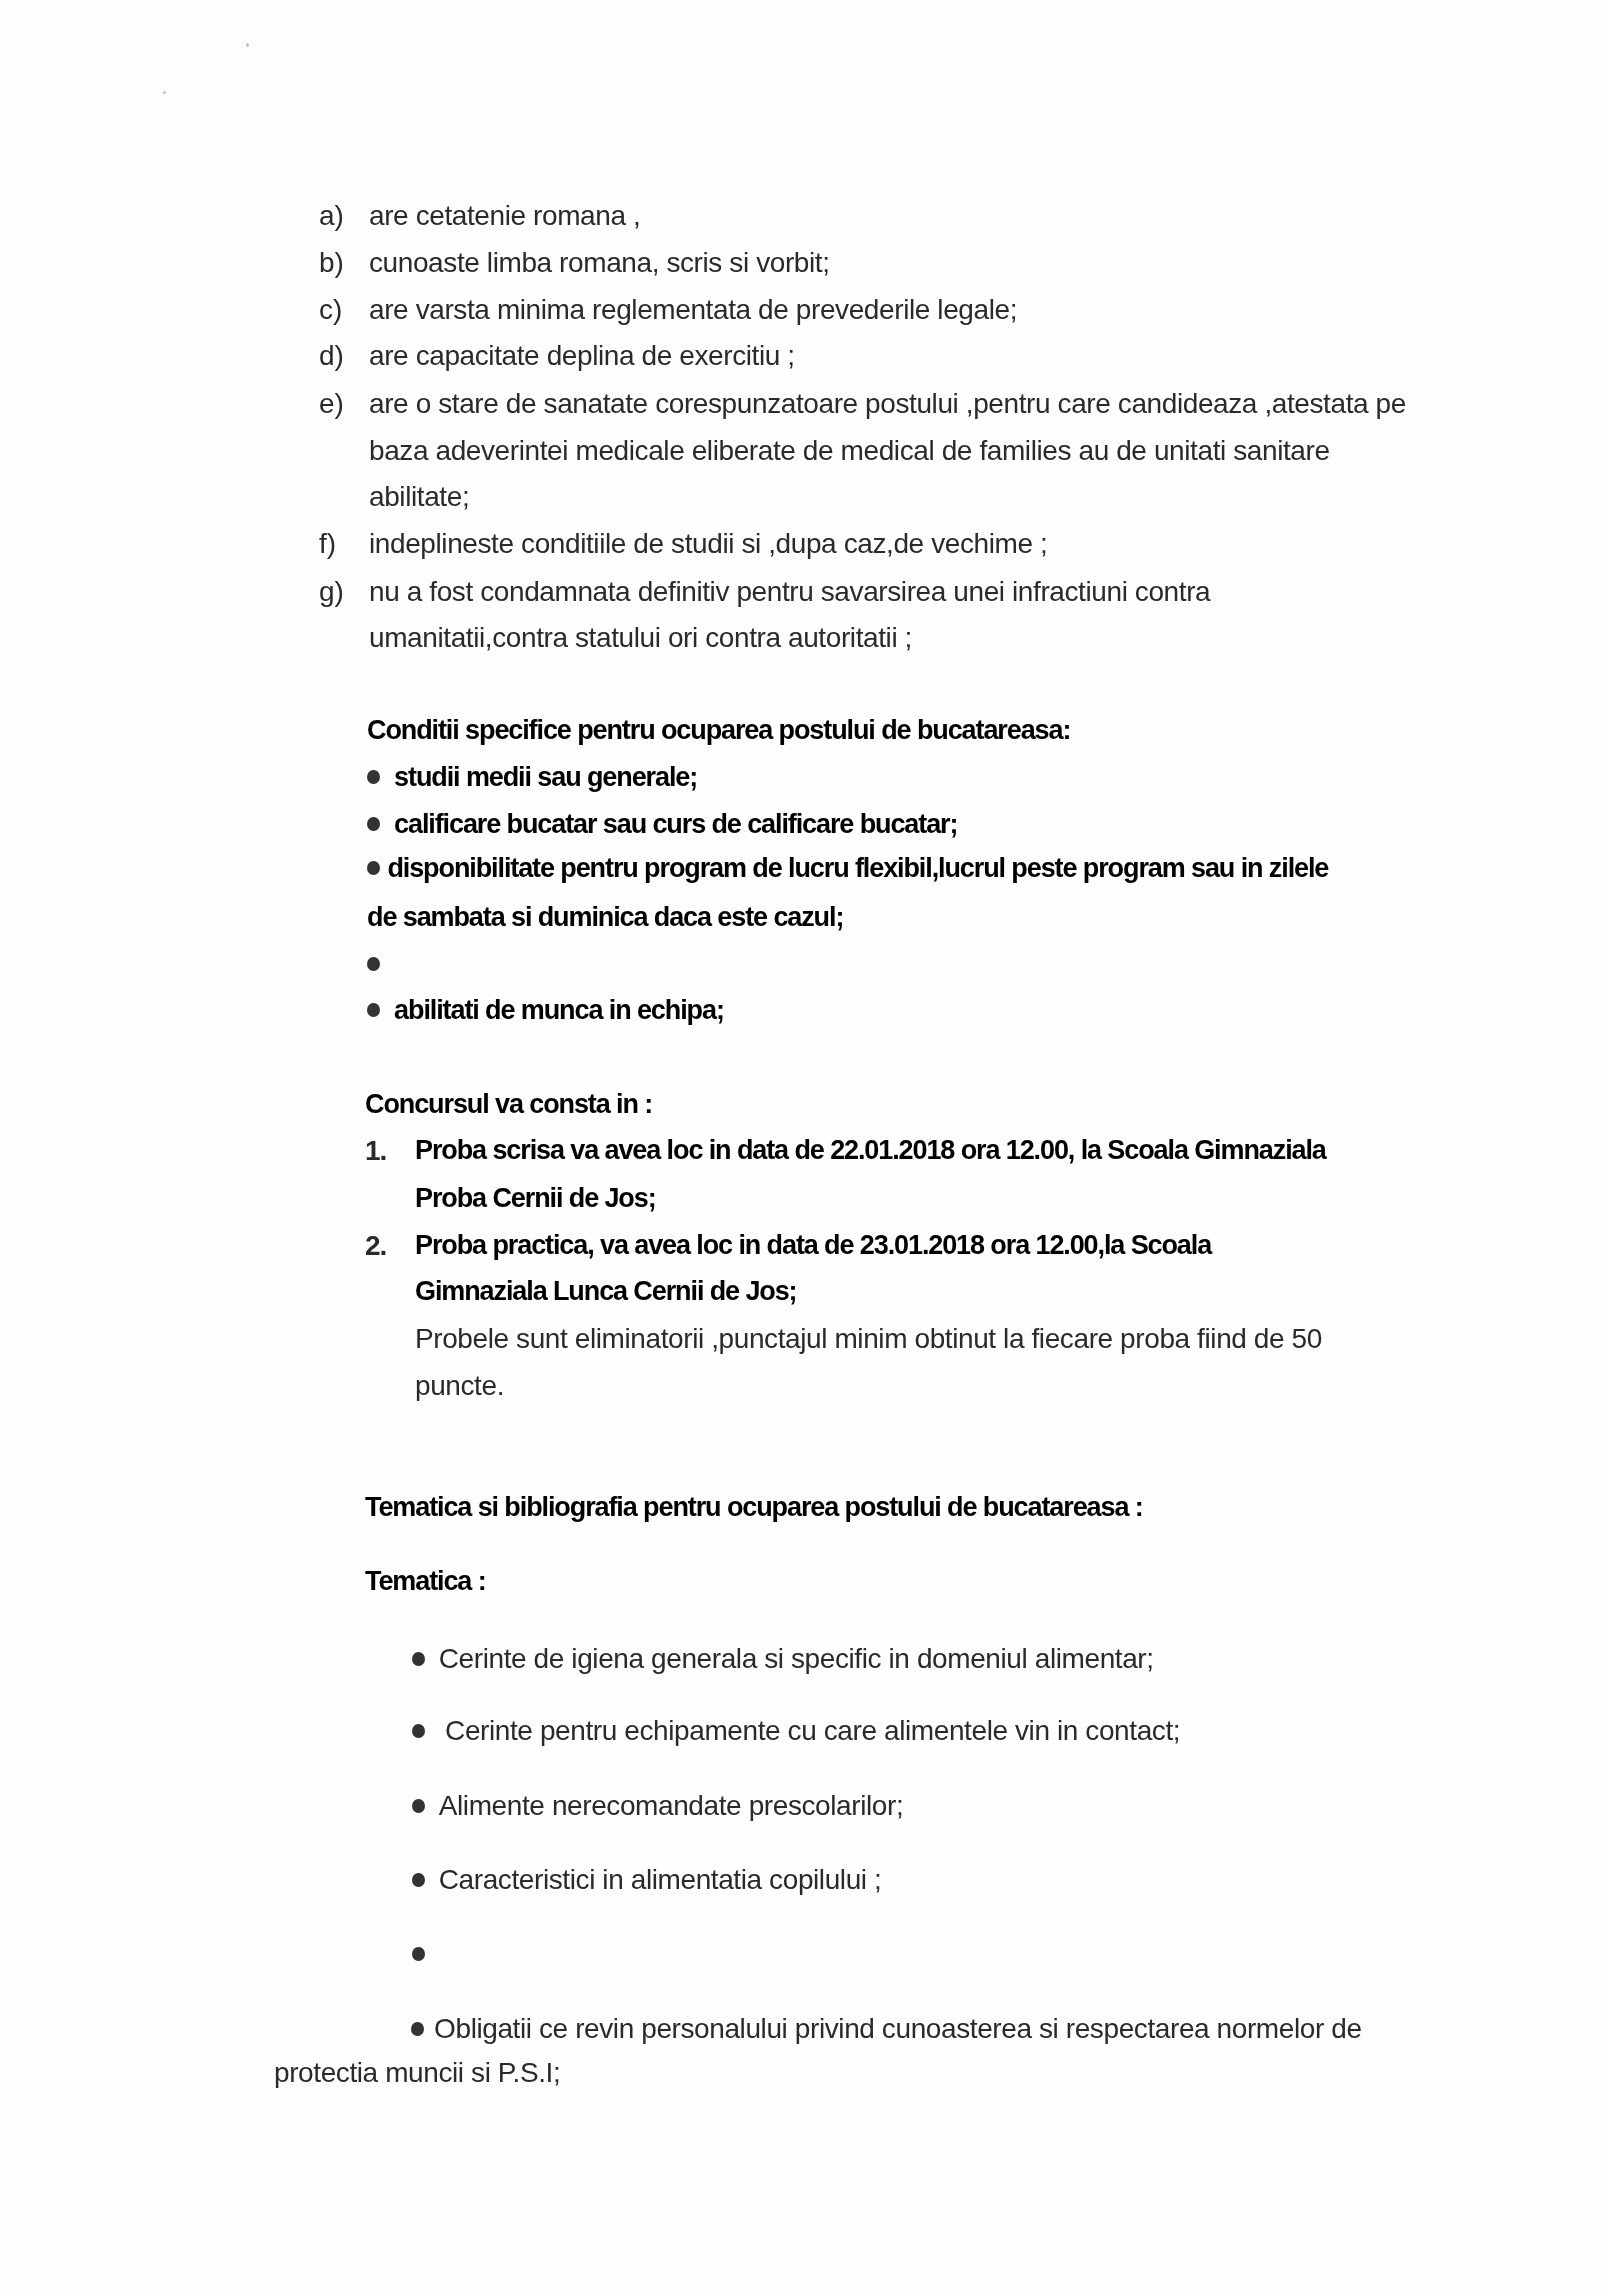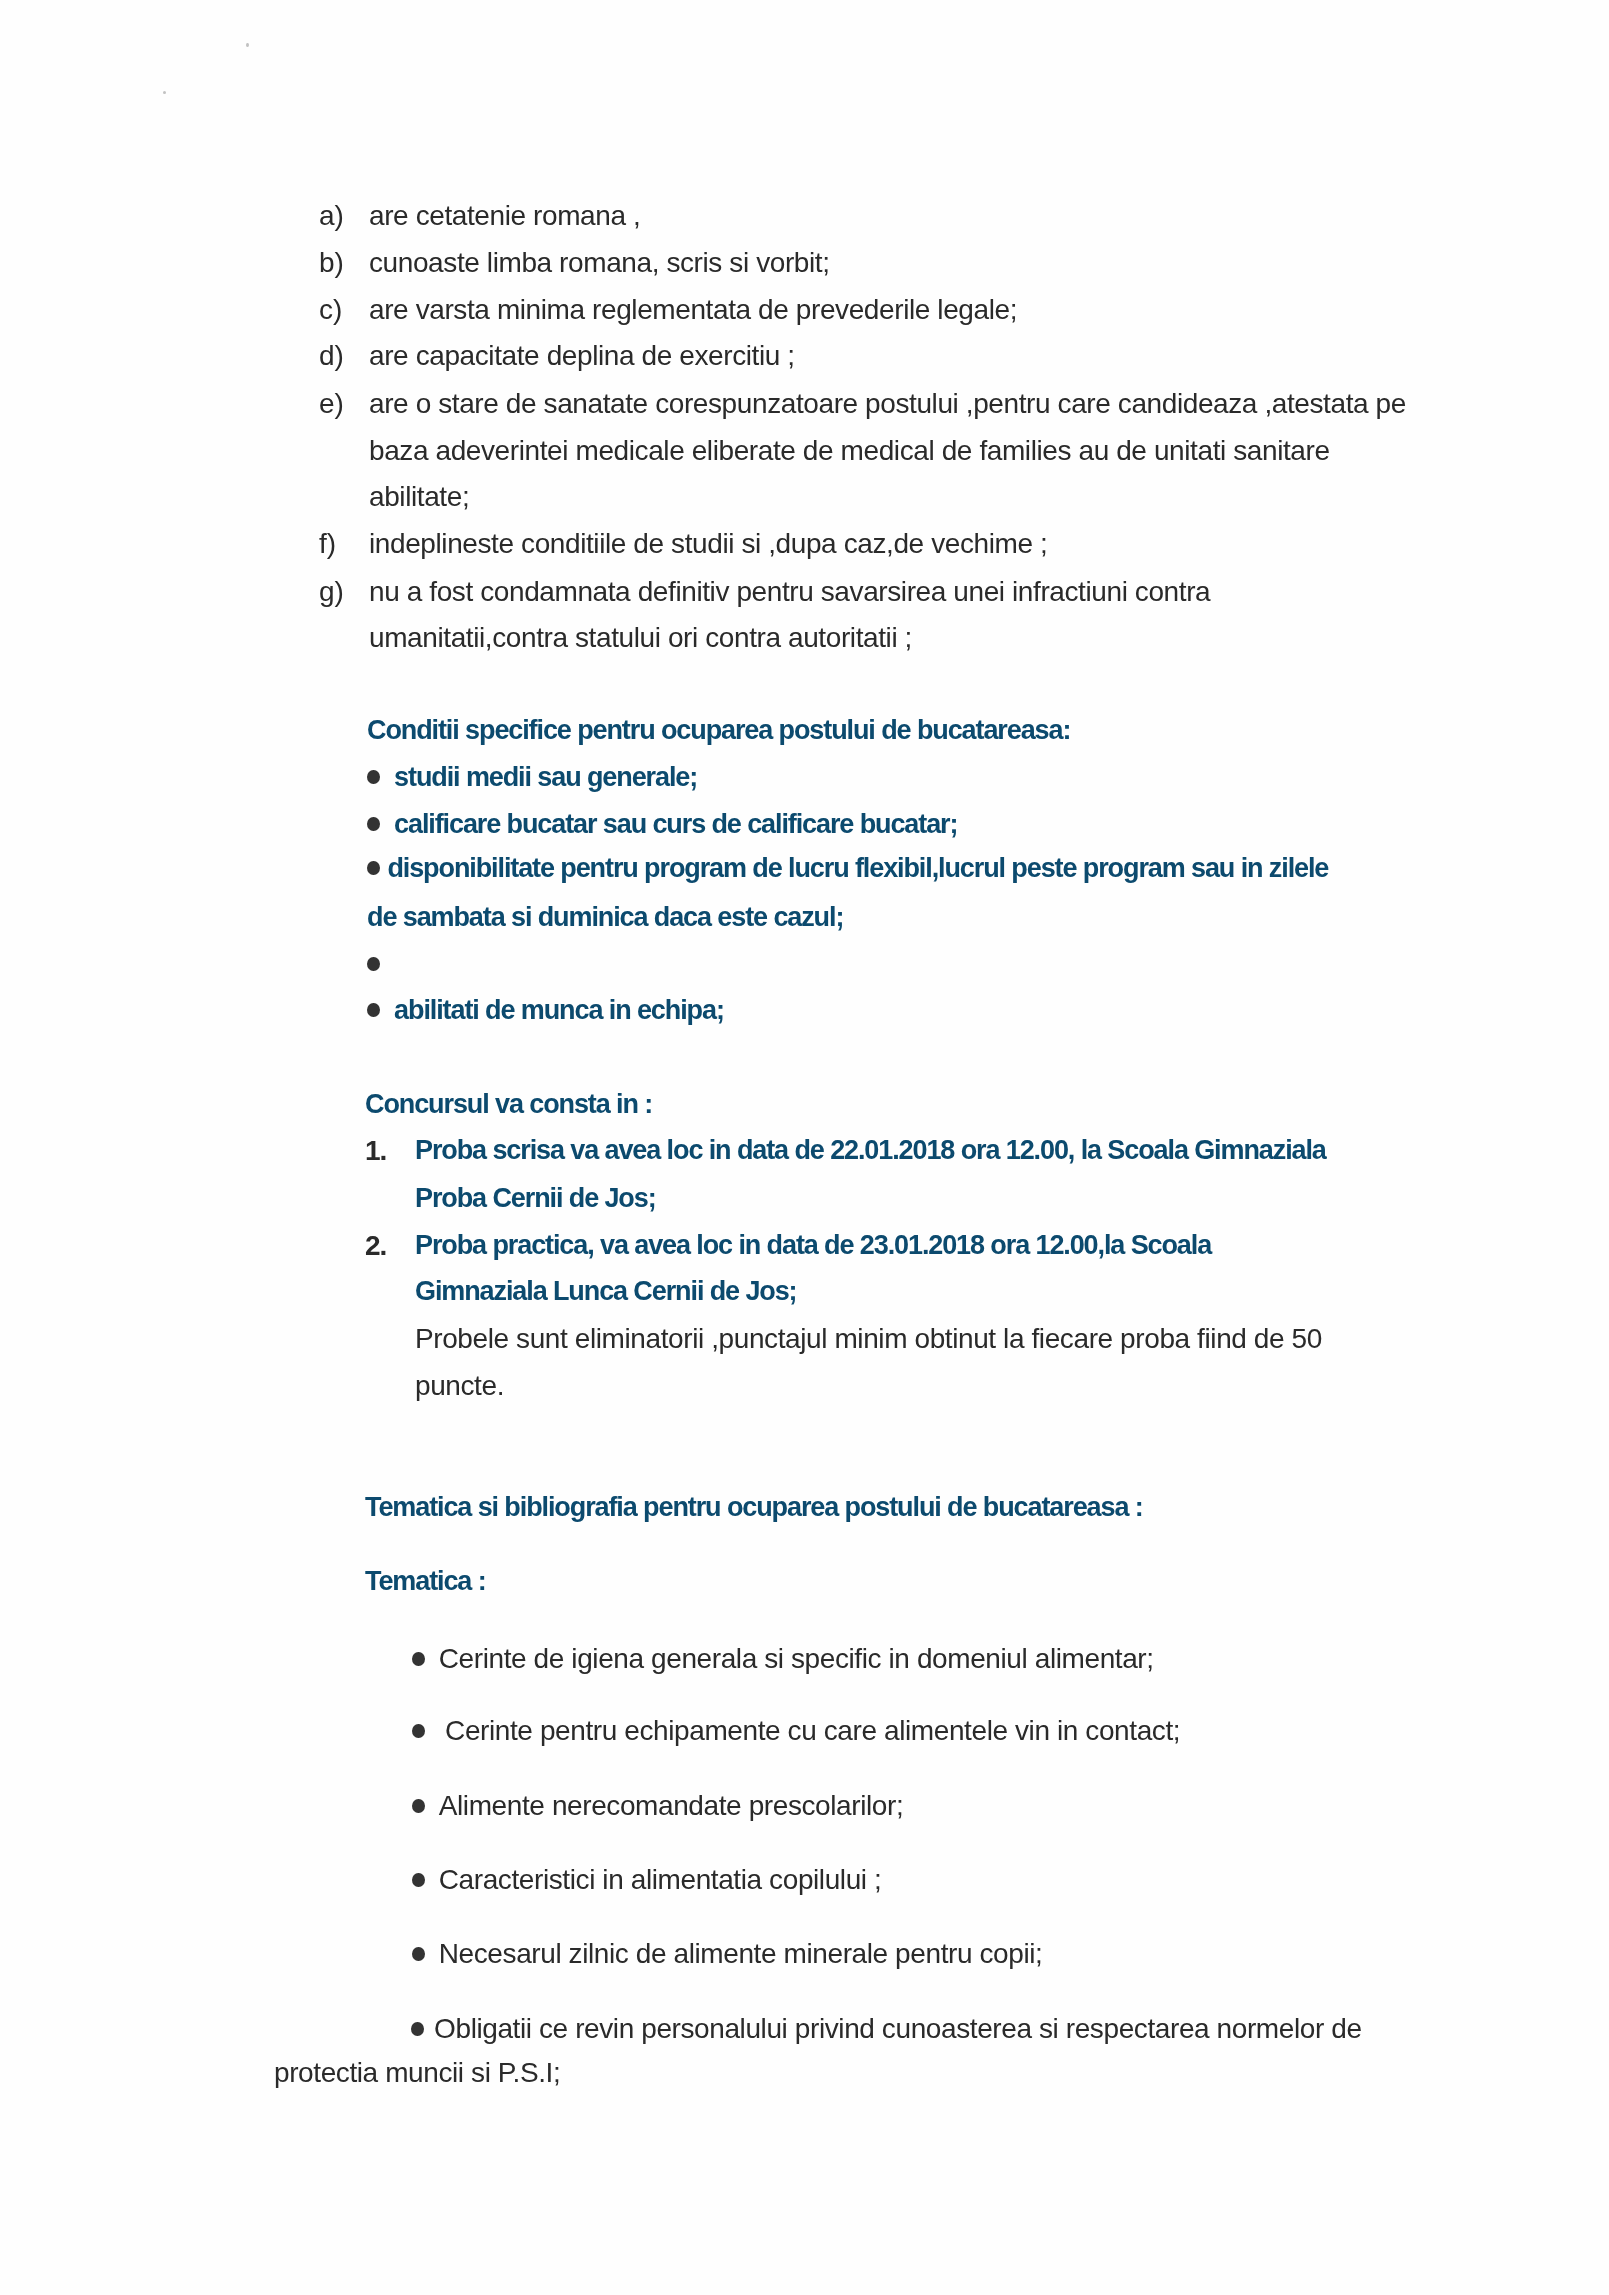--- a/index.html
+++ b/index.html
@@ -26,21 +26,21 @@
       white-space: nowrap;
       font-size: 28px;
       line-height: 33px;
       letter-spacing: -0.4px;
       color: #2a2a2a;
     }
     .b {
       font-weight: bold;
       font-size: 27px;
       letter-spacing: -1.1px;
-      color: #0c4a6e;
+      color: #000000;
     }
     .marker {
       position: absolute;
       white-space: nowrap;
       font-size: 28px;
       line-height: 33px;
       color: #2a2a2a;
     }
     .dot {
       display: inline-block;
@@ -157,21 +157,20 @@
       <span style="margin-left:6.7px;">Alimente nerecomandate prescolarilor;</span>
     </span>
 
     <span class="ln" style="left:412px;top:1863px;">
       <span class="dot"></span>
       <span style="margin-left:6.7px;">Caracteristici in alimentatia copilului ;</span>
     </span>
 
     <span class="ln" style="left:412px;top:1937px;">
       <span class="dot"></span>
-      <span style="margin-left:6.7px;">Necesarul zilnic de alimente minerale pentru copii;</span>
     </span>
 
     <span class="ln" style="left:411px;top:2012px;">
       <span class="dot"></span>
       <span style="margin-left:3px;">Obligatii ce revin personalului privind cunoasterea si respectarea normelor de</span>
     </span>
     <span class="ln" style="left:274px;top:2056px;">protectia muncii si P.S.I;</span>
   </section>
 
 </div>

